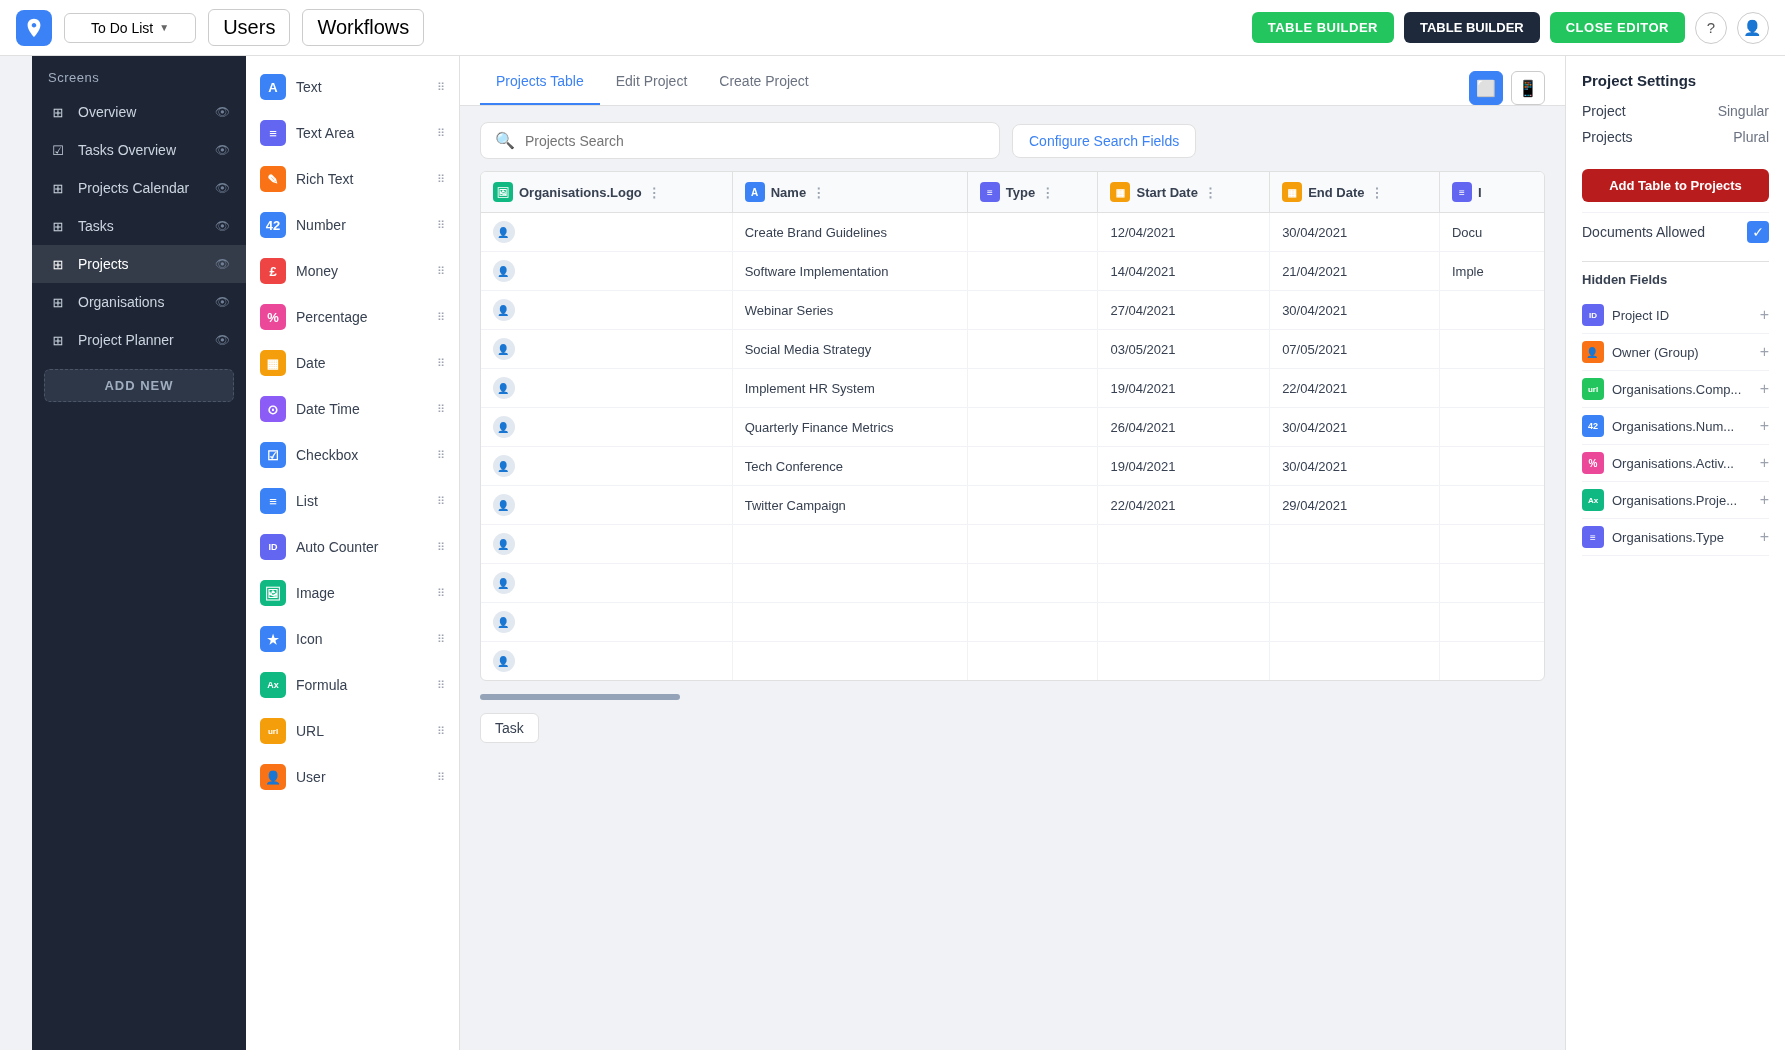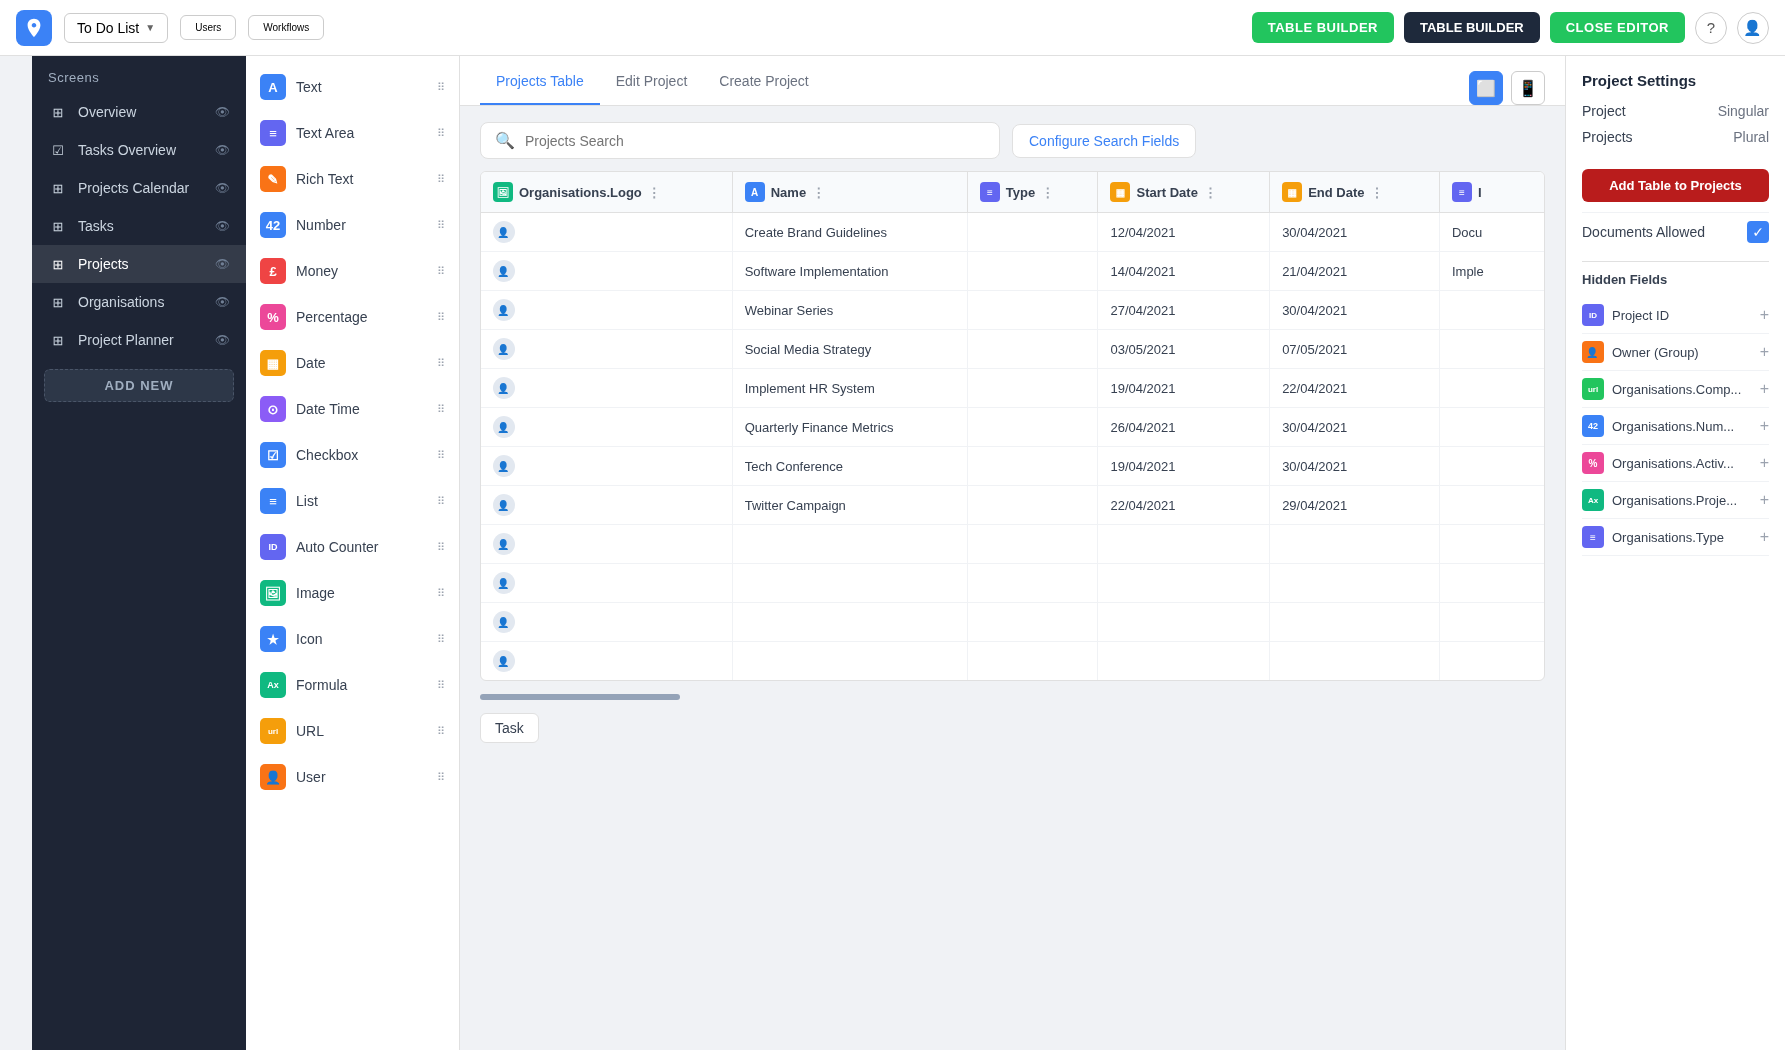--- a/index.html
+++ b/index.html
@@ -2,23 +2,23 @@
 <html><head>
   <meta charset="utf-8">
   <style>
     * { box-sizing: border-box; margin: 0; padding: 0; }
     body { font-family: -apple-system, BlinkMacSystemFont, 'Segoe UI', sans-serif; display: flex; flex-direction: column; height: 1050px; width: 1785px; overflow: hidden; background: #f0f2f5; }
 
     
     .topbar { display: flex; align-items: center; background: #fff; height: 56px; padding: 0 16px; border-bottom: 1px solid #e0e0e0; gap: 12px; }
     .topbar-logo { width: 36px; height: 36px; background: #3b82f6; border-radius: 8px; display: flex; align-items: center; justify-content: center; }
     .topbar-logo svg { width: 22px; height: 22px; fill: white; }
-    .dropdown-btn { display: flex; align-items: center; gap: 6px; border: 1px solid #ccc; border-radius: 6px; padding: 6px 12px; background: #fff; cursor: pointer; font-size: 14px; }
+    .dropdown-btn { display: flex; align-items: center; gap: 6px; border: 1px solid #ccc; border-radius: 6px; padding: 6px 26px; background: #fff; cursor: pointer; font-size: 14px; }
     .dropdown-btn .caret { font-size: 10px; color: #666; }
-    .btn-outline { border: 1px solid #ccc; border-radius: 6px; padding: 6px 14px; background: #fff; cursor: pointer; font-size: 10px; }
+    .btn-outline { border: 1px solid #ccc; border-radius: 6px; padding: 6px 14px; background: #fff; cursor: pointer; font-size: 20px; }
     .topbar-right { margin-left: auto; display: flex; align-items: center; gap: 10px; }
     .btn-green { background: #22c55e; color: #fff; border: none; border-radius: 6px; padding: 8px 16px; font-size: 13px; font-weight: 600; cursor: pointer; letter-spacing: 0.5px; }
     .btn-dark { background: #1e293b; color: #fff; border: none; border-radius: 6px; padding: 8px 16px; font-size: 13px; font-weight: 600; cursor: pointer; }
     .icon-circle { width: 32px; height: 32px; border-radius: 50%; border: 1px solid #ccc; display: flex; align-items: center; justify-content: center; cursor: pointer; font-size: 15px; color: #555; }
 
     
     .main { display: flex; flex: 1; overflow: hidden; padding-left: 32px; }
 
     
     .sidebar { width: 214px; background: #1e2535; display: flex; flex-direction: column; overflow: hidden; }

